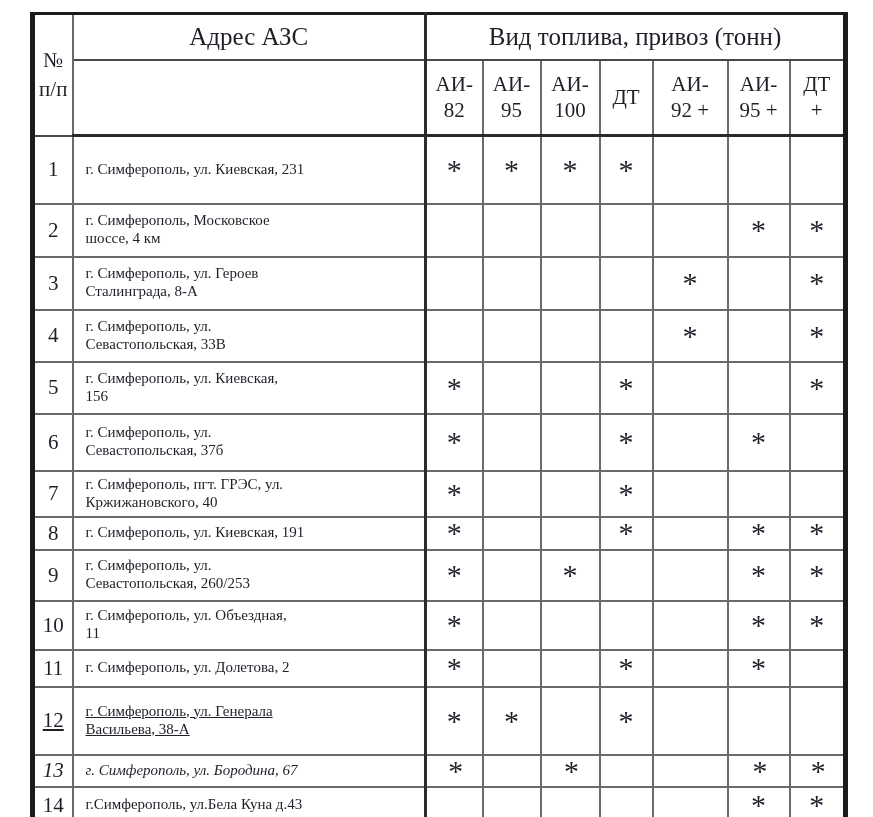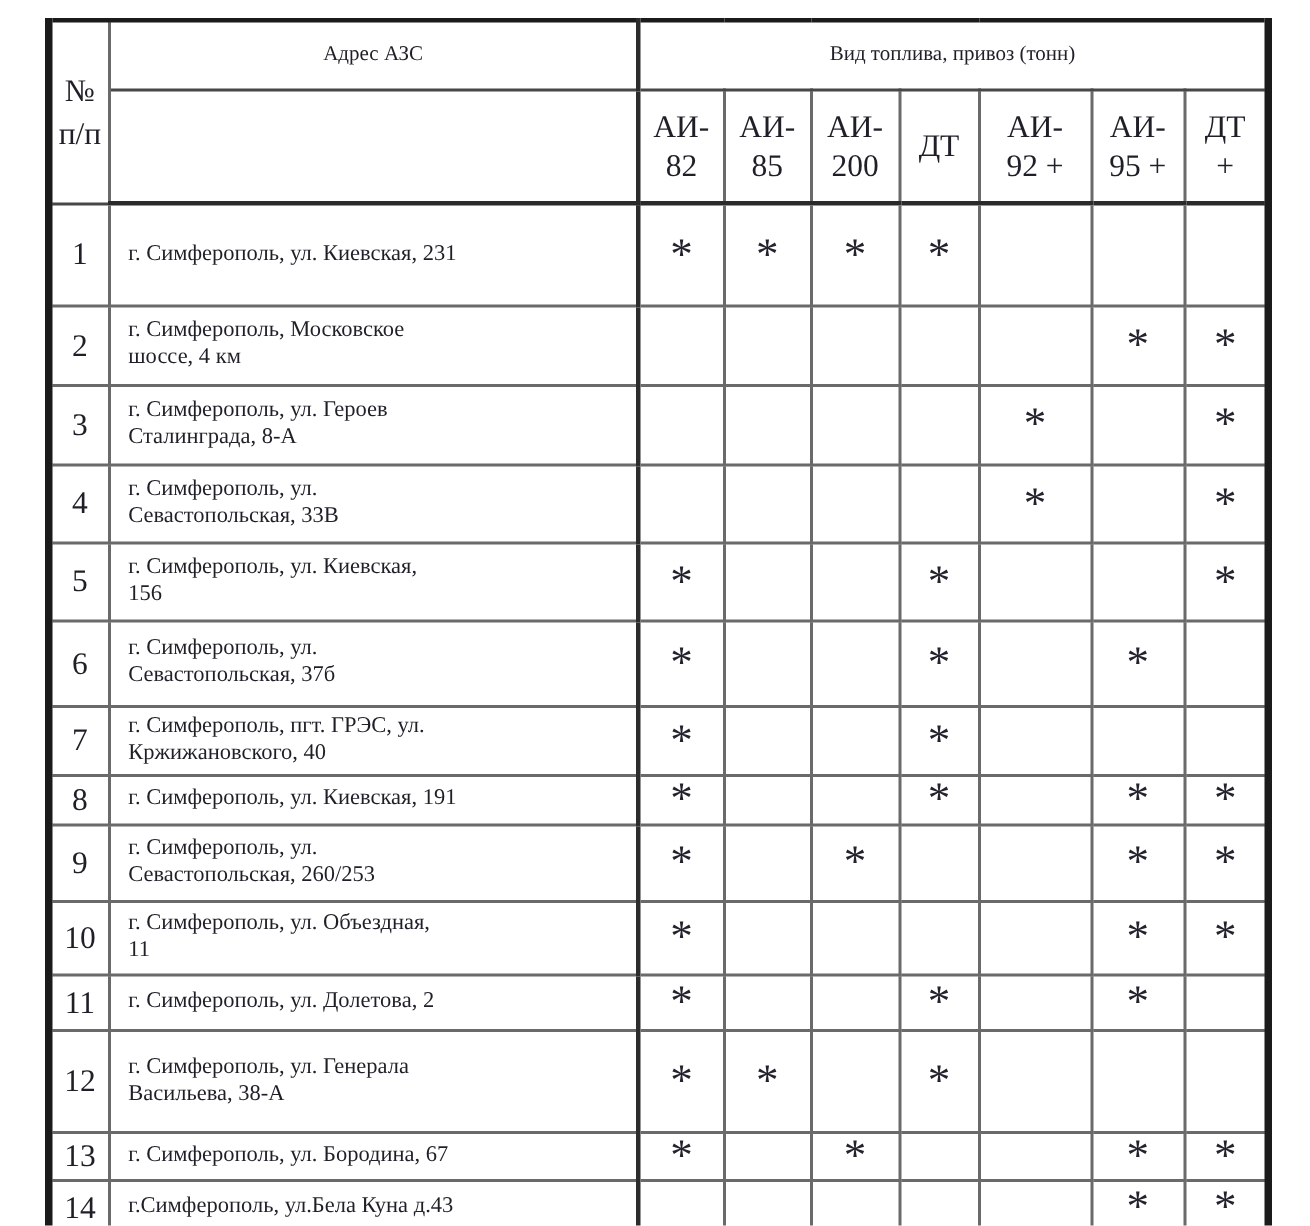--- a/index.html
+++ b/index.html
@@ -17,21 +17,21 @@
   th, td { border:2px solid #6a6a6a; padding:0; overflow:hidden; }
   thead th { font-weight:normal; }
 
   
   th.c-addr, td.c-addr { border-right:3px solid #2c2c2c; }
   tr.hA th { border-bottom:2px solid #474747; }
   tr.hB th { border-top:2px solid #474747; border-bottom:3px solid #2a2a2a; }
   th.numhead { border-bottom:3px solid #2a2a2a; }
 
   .numhead { text-align:center; vertical-align:middle; font-size:21px; line-height:1.35; }
-  .hdr-addr, .hdr-group { text-align:center; vertical-align:middle; font-size:14px; }
+  .hdr-addr, .hdr-group { text-align:center; vertical-align:middle; font-size:25px; }
   .fuel-h { text-align:center; vertical-align:middle; font-size:21px; line-height:1.25; }
   .fuel-line:empty { display:none; }
 
   td.c-num { text-align:center; vertical-align:middle; font-size:21px; }
   td.c-addr {
     vertical-align:middle; font-size:15px; line-height:1.2;
     padding:1px 6px 3px 12px; white-space:pre-line;
   }
   td.c-fuel { text-align:center; vertical-align:middle; }
   .mark {
@@ -65,25 +65,25 @@
         <th colspan="7" class="hdr-group">Вид топлива, привоз (тонн)</th>
       </tr>
       <tr class="hB" style="height: 76px;">
         <th class="c-addr"></th>
         <th class="fuel-h">
           <div class="fuel-line">АИ-</div>
           <div class="fuel-line">82</div>
         </th>
         <th class="fuel-h">
           <div class="fuel-line">АИ-</div>
-          <div class="fuel-line">85</div>
-        </th>
-        <th class="fuel-h">
-          <div class="fuel-line">АИ-</div>
-          <div class="fuel-line">200</div>
+          <div class="fuel-line">95</div>
+        </th>
+        <th class="fuel-h">
+          <div class="fuel-line">АИ-</div>
+          <div class="fuel-line">100</div>
         </th>
         <th class="fuel-h">
           <div class="fuel-line">ДТ</div>
 
         </th>
         <th class="fuel-h">
           <div class="fuel-line">АИ-</div>
           <div class="fuel-line">92 +</div>
         </th>
         <th class="fuel-h">
@@ -219,33 +219,33 @@
     <td class="c-num">11</td>
     <td class="c-addr">г. Симферополь, ул. Долетова, 2</td>
   <td class="c-fuel"><span class="mark">*</span></td>
           <td class="c-fuel"></td>
           <td class="c-fuel"></td>
           <td class="c-fuel"><span class="mark">*</span></td>
           <td class="c-fuel"></td>
           <td class="c-fuel"><span class="mark">*</span></td>
           <td class="c-fuel"></td>
         </tr>
-        <tr style="height: 68px;">
+        <tr style="height: 68px; text-decoration: underline;">
     <td class="c-num">12</td>
     <td class="c-addr">г. Симферополь, ул. Генерала
 Васильева, 38-А</td>
   <td class="c-fuel"><span class="mark">*</span></td>
           <td class="c-fuel"><span class="mark">*</span></td>
           <td class="c-fuel"></td>
           <td class="c-fuel"><span class="mark">*</span></td>
           <td class="c-fuel"></td>
           <td class="c-fuel"></td>
           <td class="c-fuel"></td>
         </tr>
-        <tr style="height: 32px;">
+        <tr style="height: 32px; font-style: italic;">
     <td class="c-num">13</td>
     <td class="c-addr">г. Симферополь, ул. Бородина, 67</td>
   <td class="c-fuel"><span class="mark">*</span></td>
           <td class="c-fuel"></td>
           <td class="c-fuel"><span class="mark">*</span></td>
           <td class="c-fuel"></td>
           <td class="c-fuel"></td>
           <td class="c-fuel"><span class="mark">*</span></td>
           <td class="c-fuel"><span class="mark">*</span></td>
         </tr>

